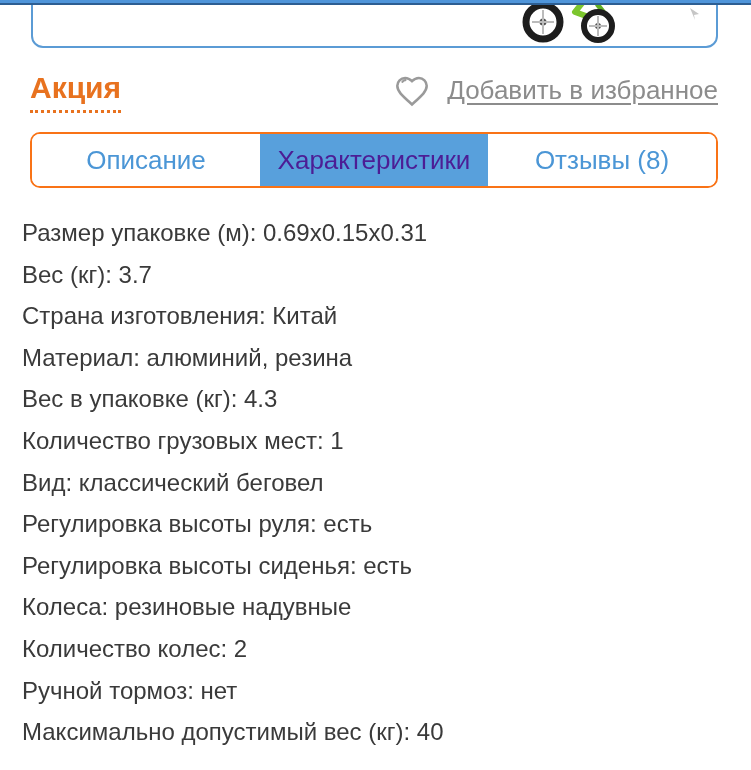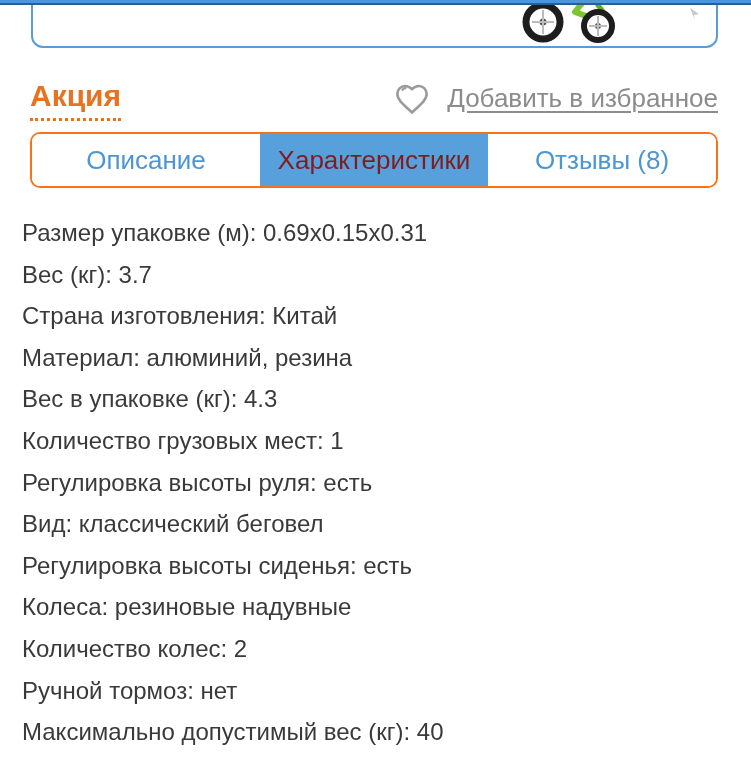--- a/index.html
+++ b/index.html
@@ -14,35 +14,35 @@
   
   .image-box { position:absolute; left:31px; top:-16px; width:687px; height:64px;
                background:#fff; border:2px solid #5b9bd5; border-radius:12px;
                overflow:hidden; z-index:1; }
   .bike { position:absolute; left:472px; top:16px; width:150px; height:46px; }
 
   
   .cursor-artifact { position:absolute; left:687px; top:6px; z-index:6; opacity:.75; }
 
   
-  .promo-row { position:absolute; top:80px; left:30px; width:688px;
+  .promo-row { position:absolute; top:72px; left:30px; width:688px;
                display:flex; justify-content:space-between; align-items:flex-start; }
   .promo { font-size:30px; font-weight:bold; color:#e8721f; line-height:1.05;
            padding-bottom:6px; border-bottom:3px dotted #e8721f; cursor:pointer; }
   .fav { display:flex; align-items:center; gap:17px; cursor:pointer; margin-top:2px; }
   .fav-label { font-size:26px; color:#8c8c8c; text-decoration:underline;
                text-underline-offset:4px; }
 
   
   .tabbar { position:absolute; top:132px; left:30px; width:688px; height:56px;
             border:2px solid #f97316; border-radius:10px; overflow:hidden;
             display:flex; background:#fff; }
   .tab { flex:1 1 0; display:flex; align-items:center; justify-content:center;
          font-size:26px; color:#4b96d6; background:#fff; cursor:pointer; }
-  .tab.active { background:#58a0dc; color:#7f1d1d;text-align:center; }
+  .tab.active { background:#58a0dc; color:#4c1d95;text-align:center; }
 
   
   .char-list { position:absolute; top:212px; left:22px; width:715px; }
   .char-row { font-size:24px; line-height:41.6px; color:#3a3a3a; white-space:nowrap; }
 </style>
 </head>
 <body>
 
 <div class="stage">
 
@@ -86,22 +86,22 @@
       <div class="tab">Отзывы (8)</div>
     </div>
 
   <div class="char-list" id="charlist">
       <div class="char-row">Размер упаковке (м): 0.69х0.15х0.31</div>
       <div class="char-row">Вес (кг): 3.7</div>
       <div class="char-row">Страна изготовления: Китай</div>
       <div class="char-row">Материал: алюминий, резина</div>
       <div class="char-row">Вес в упаковке (кг): 4.3</div>
       <div class="char-row">Количество грузовых мест: 1</div>
+      <div class="char-row">Вид: классический беговел</div>
       <div class="char-row">Регулировка высоты руля: есть</div>
-      <div class="char-row">Вид: классический беговел</div>
       <div class="char-row">Регулировка высоты сиденья: есть</div>
       <div class="char-row">Колеса: резиновые надувные</div>
       <div class="char-row">Количество колес: 2</div>
       <div class="char-row">Ручной тормоз: нет</div>
       <div class="char-row">Максимально допустимый вес (кг): 40</div>
     </div>
 
 </div>
 
 </body></html>

